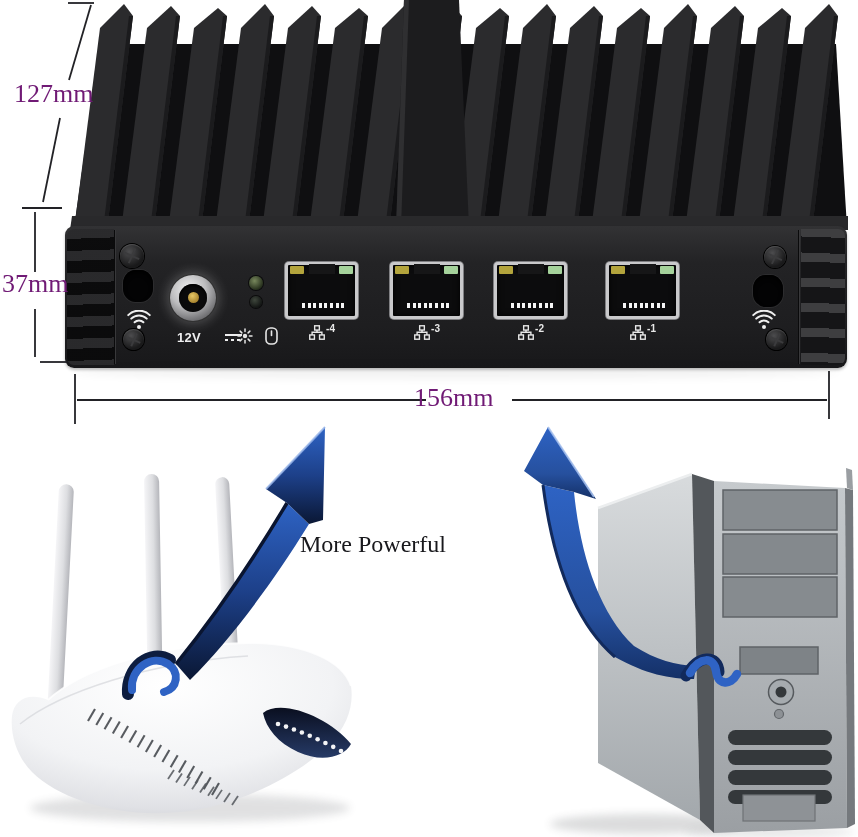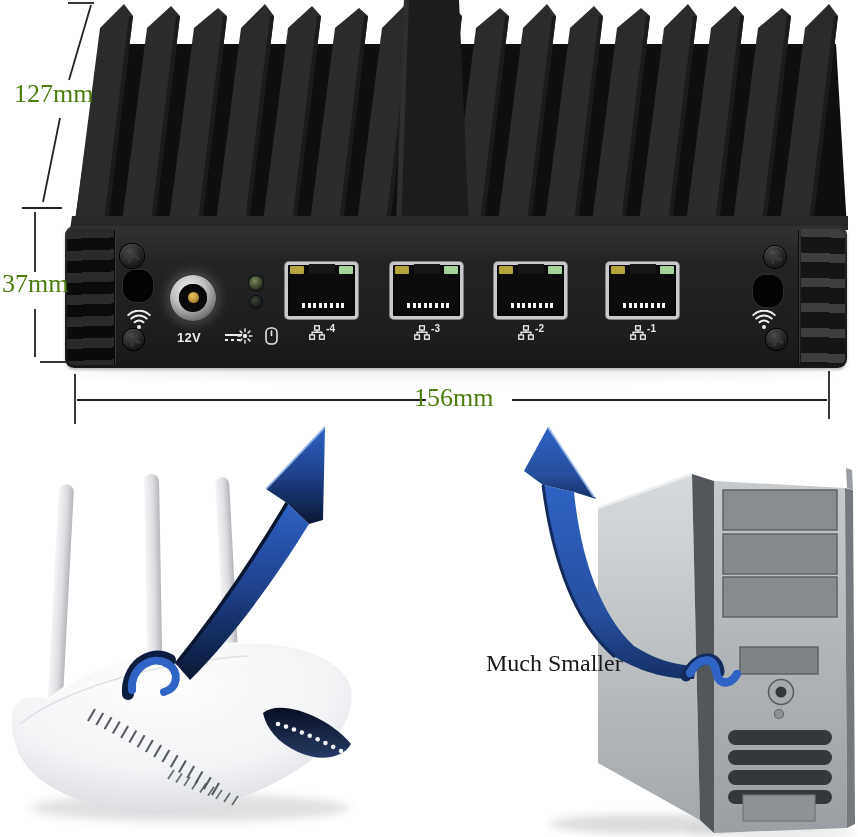--- a/index.html
+++ b/index.html
@@ -2,21 +2,21 @@
 <html><head>
 <meta charset="utf-8">
 <style>
   html,body{margin:0;padding:0;background:#fff;}
   #stage{position:relative;width:858px;height:837px;background:#ffffff;overflow:hidden;
          font-family:"Liberation Serif",serif;}
   svg{display:block;}
   .abs{position:absolute;}
 
   
-  .dimtext{position:absolute;color:#4d7c0f;font-size:26px;font-family:"Liberation Serif",serif;
+  .dimtext{position:absolute;color:#701a75;font-size:26px;font-family:"Liberation Serif",serif;
            white-space:nowrap;line-height:1;text-align:center;}
   .caption{position:absolute;color:#18181c;font-size:24px;font-family:"Liberation Serif",serif;
            white-space:nowrap;line-height:1;}
 
   
   #panel{position:absolute;left:65px;top:226px;width:782px;height:142px;border-radius:9px;
          background:linear-gradient(180deg,#323234 0%,#232325 26%,#1e1e20 70%,#18181a 100%);
          box-shadow:0 2px 3px rgba(0,0,0,.25);}
   .cornerL{position:absolute;left:2px;top:3px;width:47px;height:136px;border-radius:7px 0 0 7px;
            background:repeating-linear-gradient(178deg,#2a2a2c 0 10px,#0a0a0b 10px 22px);opacity:.95;}
@@ -405,14 +405,14 @@
     <g>
       <path fill="url(#gArrR2)" d="M543,485 C552,555 572,620 615,657 C645,674 670,679 694,679 L696,666 C676,665 656,660 634,646 C598,612 580,552 574,492 Z"></path>
       <path d="M543,485 C552,555 572,620 615,657" stroke="#122a5c" stroke-width="3" fill="none"></path>
       <path d="M686,676 C698,654 718,654 719,672" stroke="#122a5c" stroke-width="11" fill="none" stroke-linecap="round"></path>
       <path d="M690,673 C700,656 714,657 716,671 C717,684 730,687 737,674" stroke="#2f63c4" stroke-width="8.5" fill="none" stroke-linecap="round"></path>
       <polygon points="548,427 596,499 574,492 543,485 524,471" fill="url(#gArrR2)"></polygon>
       <path d="M548,427 L594,497" stroke="#a8c2ee" stroke-width="2" fill="none" opacity="0.85"></path>
     </g>
   </svg>
 
-  <div class="caption" style="left:486px;top:651px">Much Smaller</div>
+  <div class="caption" style="left:300px;top:532px">More Powerful</div>
 </div>
 
 </body></html>

